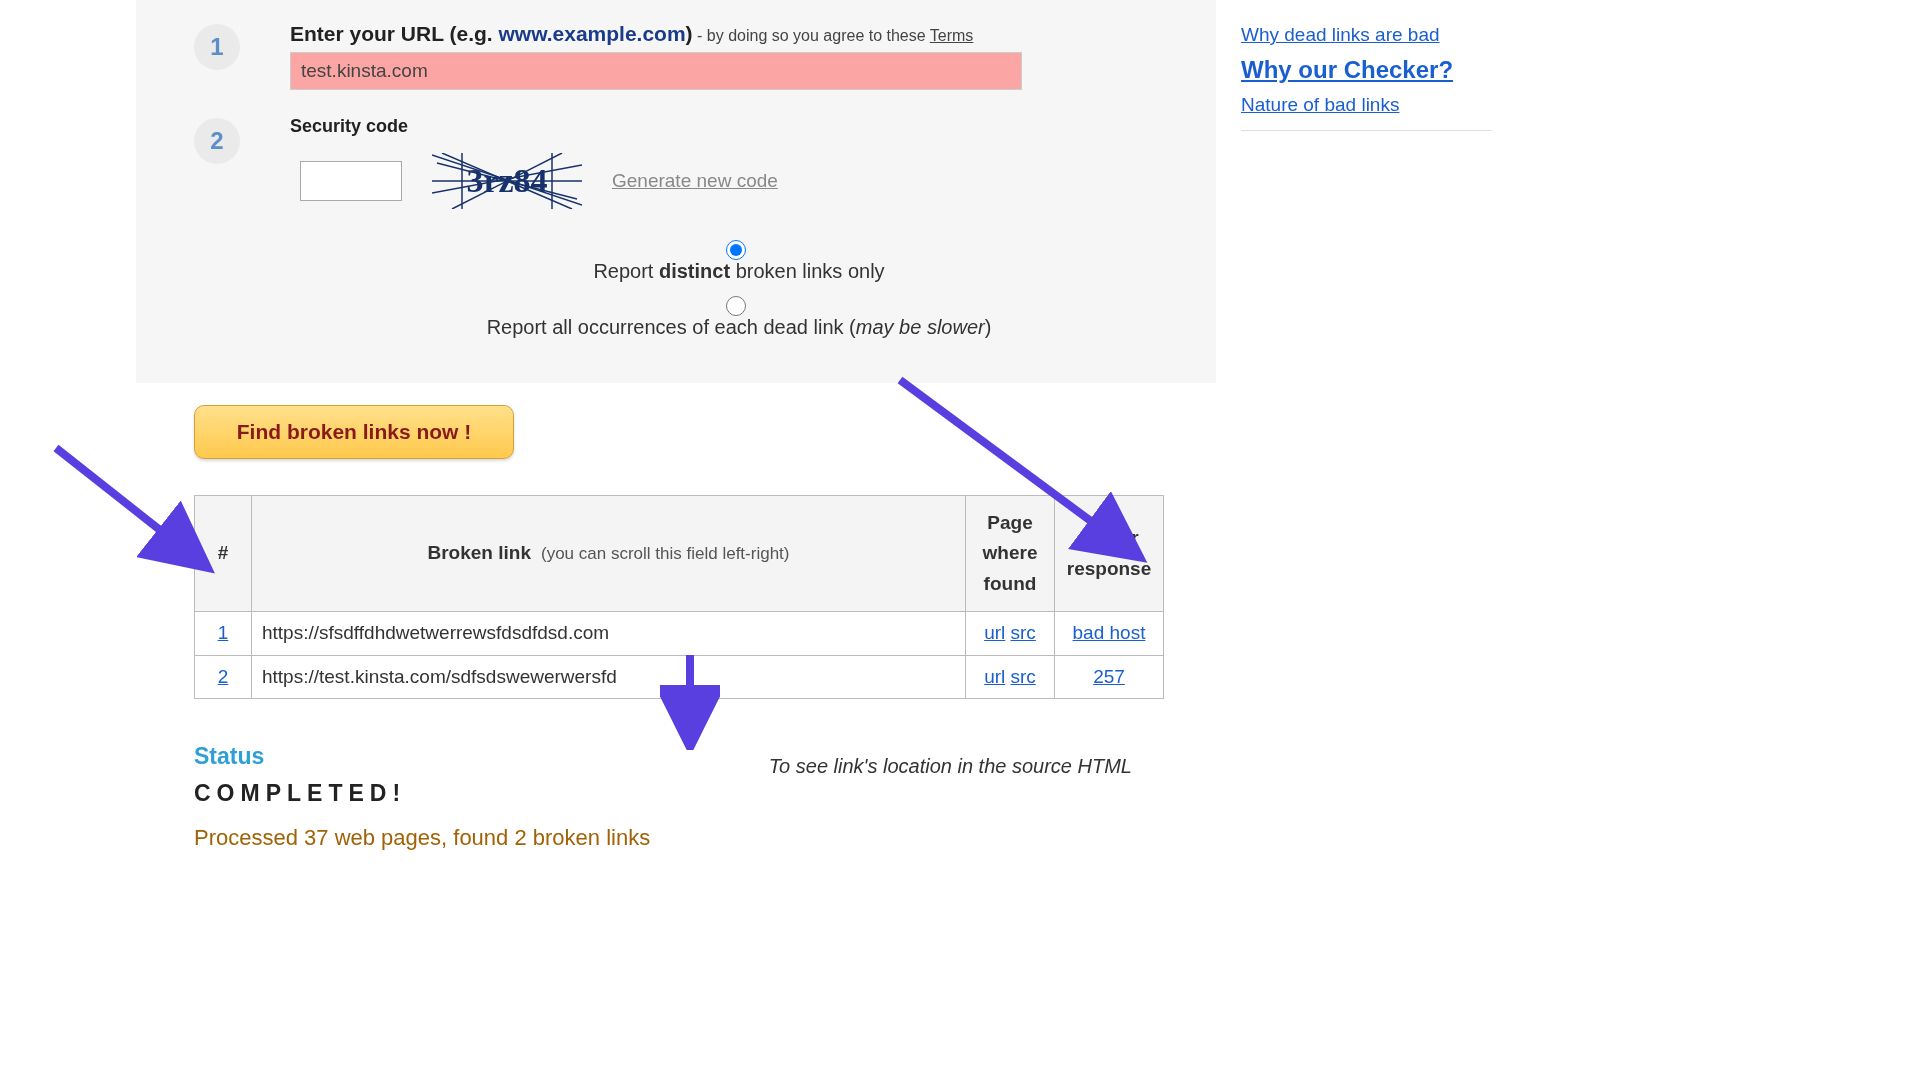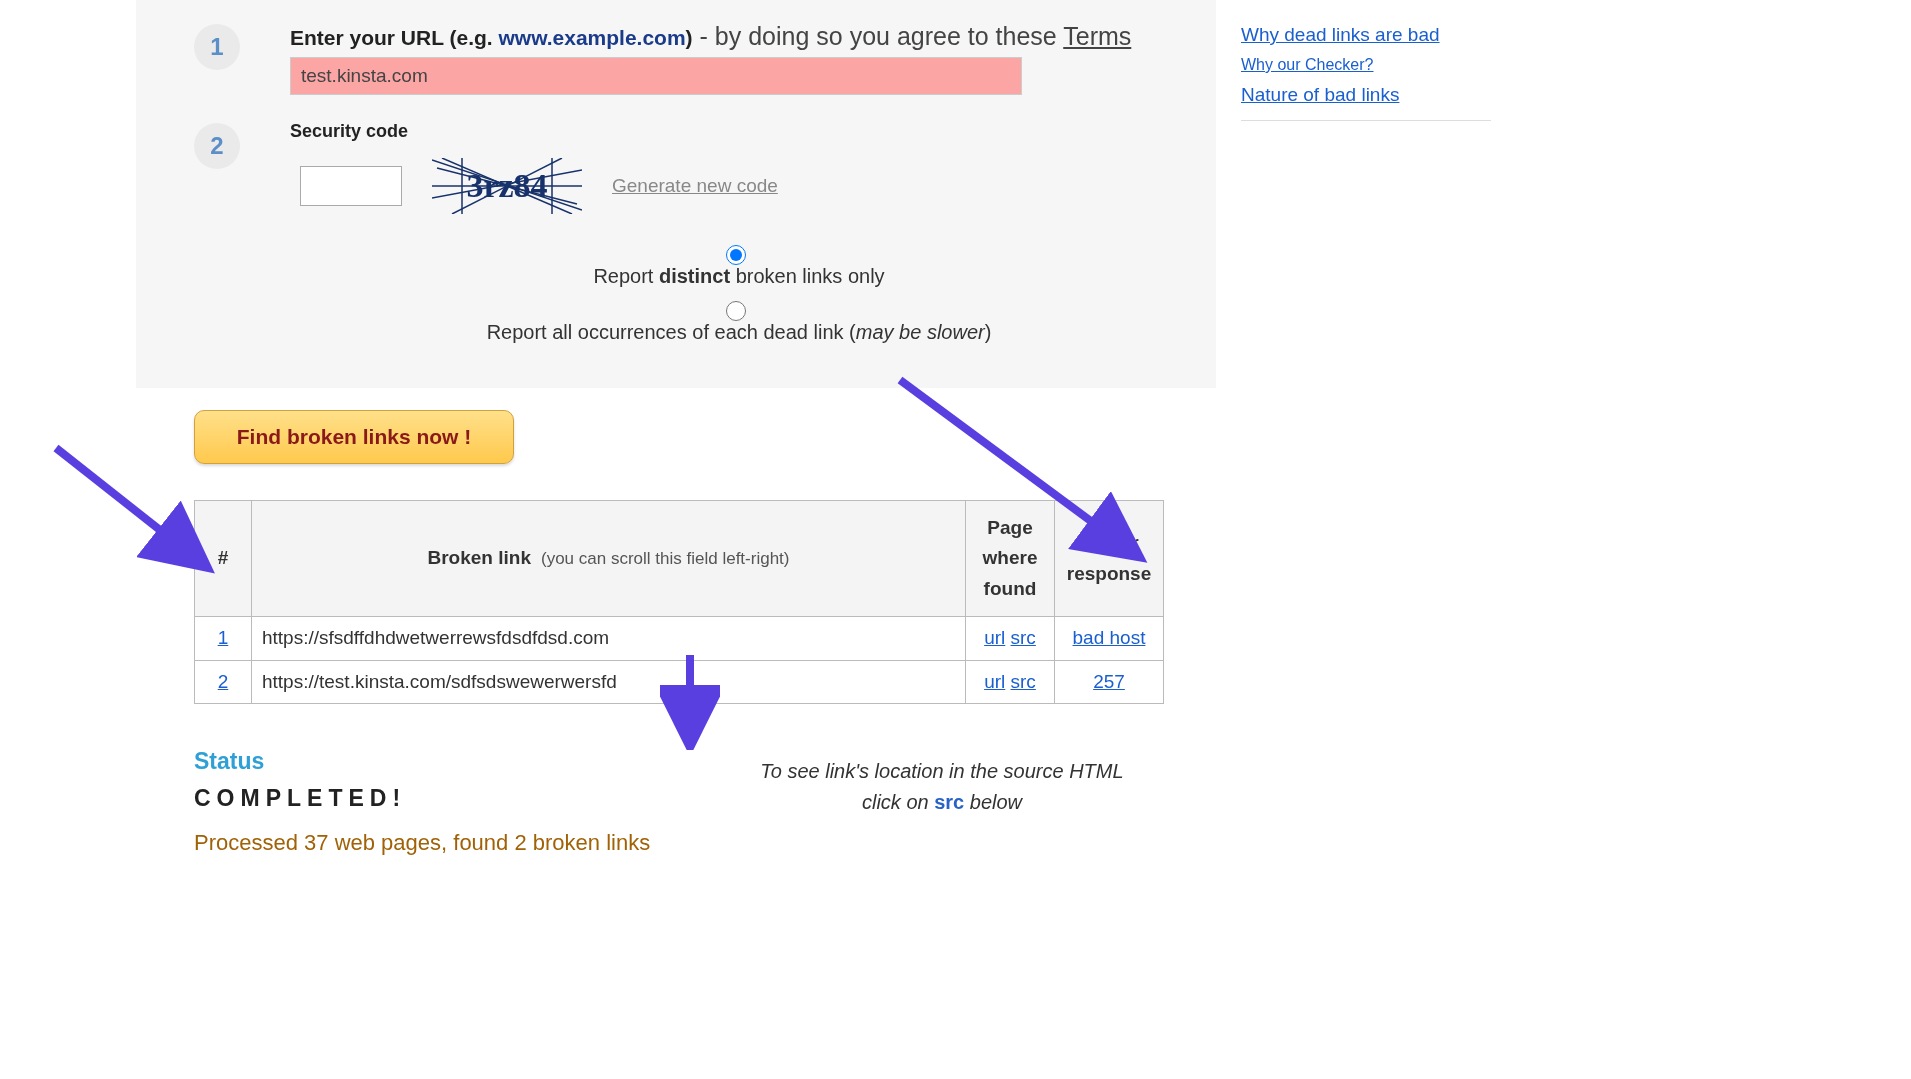--- a/index.html
+++ b/index.html
@@ -44,21 +44,21 @@
     margin-top: 2px;
   }
   .step-content {
     flex: 1;
   }
   .step-label {
     font-size: 21px;
     margin-bottom: 6px;
   }
   .step-label .url-example { color: #1a3a8a; font-weight: bold; }
-  .step-label .after-dash { font-weight: normal; color: #444; font-size: 25px; }
+  .step-label .after-dash { font-weight: normal; color: #444; font-size: 16px; }
   .terms-link { color: #888; text-decoration: underline; cursor: pointer; }
   .url-input {
     width: 710px;
     height: 36px;
     border: 1px solid #ccc;
     background: #fca5a5;
     font-size: 19px;
     padding: 0 10px;
     color: #444;
   }
@@ -132,21 +132,21 @@
     margin-bottom: 0;
   }
   .hint-block {
     position: absolute;
     right: 84px;
     top: 372px;
     width: 380px;
     font-style: italic;
     font-size: 20px;
     color: #333;
-    text-align: center;
+    text-align: right;
   }
   .hint-block .src-word { color: #2962c7; font-style: normal; font-weight: bold; }
 
   table.results-table {
     border-collapse: collapse;
     width: 970px;
     margin-top: 36px;
     background: #fff;
   }
   table.results-table th,
@@ -187,22 +187,22 @@
     font-size: 19px;
     padding-top: 12px;
   }
   .sidebar a {
     color: #1a5fd0;
     text-decoration: underline;
     display: block;
     margin-bottom: 10px;
   }
   .sidebar a.active {
-    font-weight: normal;
-    font-size: 16px;
+    font-weight: bold;
+    font-size: 24px;
   }
   .sidebar-divider {
     border-top: 1px solid #ddd;
     margin-top: 14px;
   }
 
   
   .arrow {
     position: absolute;
     pointer-events: none;
@@ -268,23 +268,20 @@
 
   </div>
 
   <div class="results-section" style="position:relative;">
     <div class="results-inner">
 
       <div class="find-btn">Find broken links now !</div>
 
       <div class="hint-block">
         <div>To see link's location in the source HTML</div>
-        <div style="margin-top:8px;">
-          <span>click on </span><span class="src-word">src</span><span> below</span>
-        </div>
       </div>
 
       <table class="results-table">
         <thead>
           <tr>
             <th class="hash-col">#</th>
             <th>
               <span>Broken link</span>
               <span class="sub">&nbsp;</span><span class="sub">(you can scroll this field left-right)</span>
             </th>

